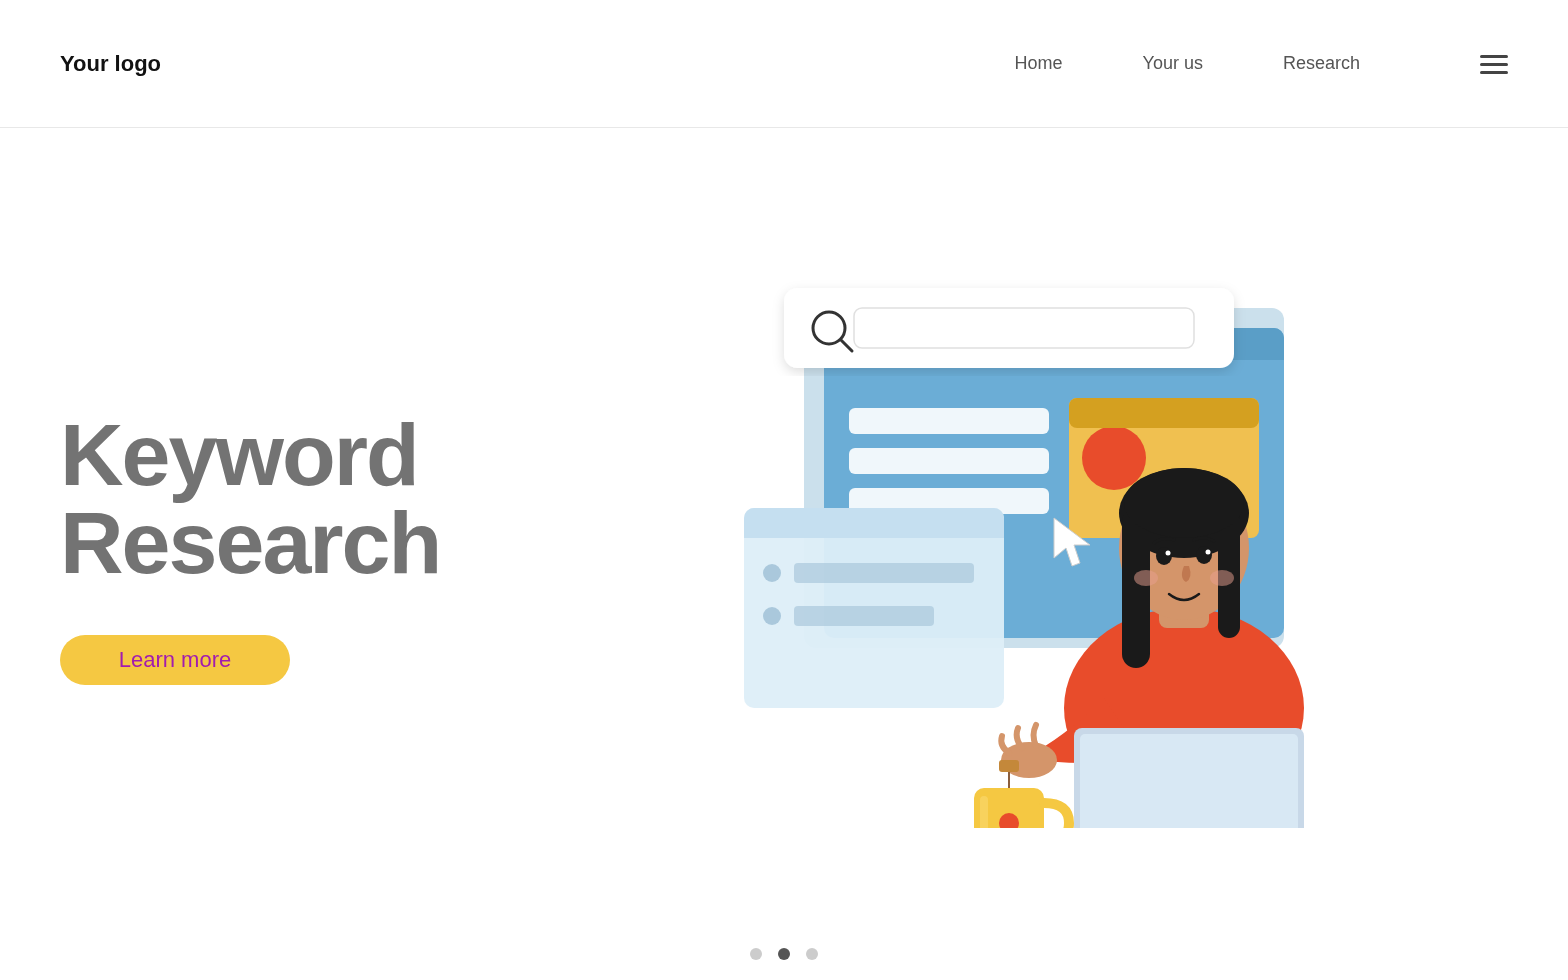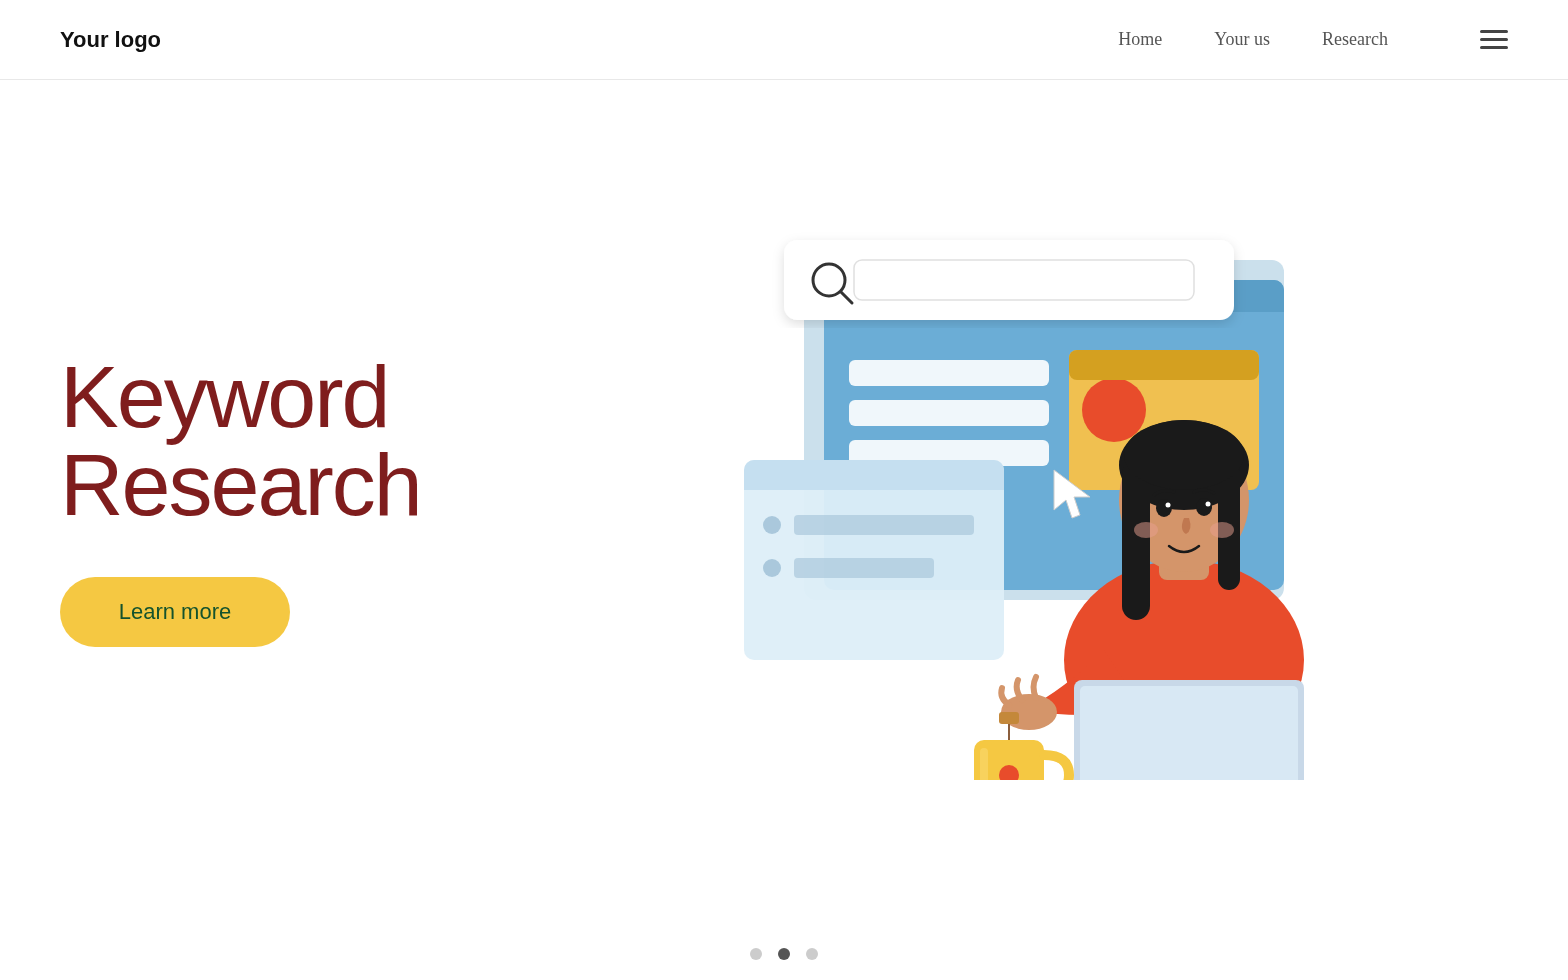--- a/index.html
+++ b/index.html
@@ -11,33 +11,32 @@
       overflow: hidden;
       position: relative;
     }
 
     
     header {
       display: flex;
       align-items: center;
       justify-content: space-between;
       padding: 0 60px;
-      height: 80px;
+      height: 128px;
       border-bottom: 1px solid #e8e8e8;
     }
     .logo {
       font-size: 22px;
       font-weight: 800;
       color: #111;
     }
     nav {
       display: flex;
-      align-items: center;
-      gap: 52px;
-      font-family: Liberation Serif, serif;
+      align-items: flex-end;
+      gap: 80px;
     }
     .nav-link {
       font-size: 18px;
       color: #555;
       cursor: pointer;
       text-decoration: none;
     }
     .hamburger {
       display: flex;
       flex-direction: column;
@@ -65,33 +64,33 @@
     
     .left-content {
       flex: 0 0 480px;
       display: flex;
       flex-direction: column;
       gap: 48px;
       padding-top: 20px;
     }
     .main-title {
       font-size: 88px;
-      font-weight: 400;
-      color: #7f1d1d;
+      font-weight: 700;
+      color: #737373;
       line-height: 1.0;
       letter-spacing: -2px;
     }
     .learn-more-btn {
       background: #f5c842;
       border: none;
       border-radius: 40px;
-      padding: 22px 48px;
+      padding: 12px 48px;
       font-size: 22px;
       font-weight: 500;
-      color: #14532d;
+      color: #a21caf;
       cursor: pointer;
       width: 230px;
       text-align: center;
     }
 
     
     .right-illustration {
       flex: 1;
       position: relative;
       height: 100%;

